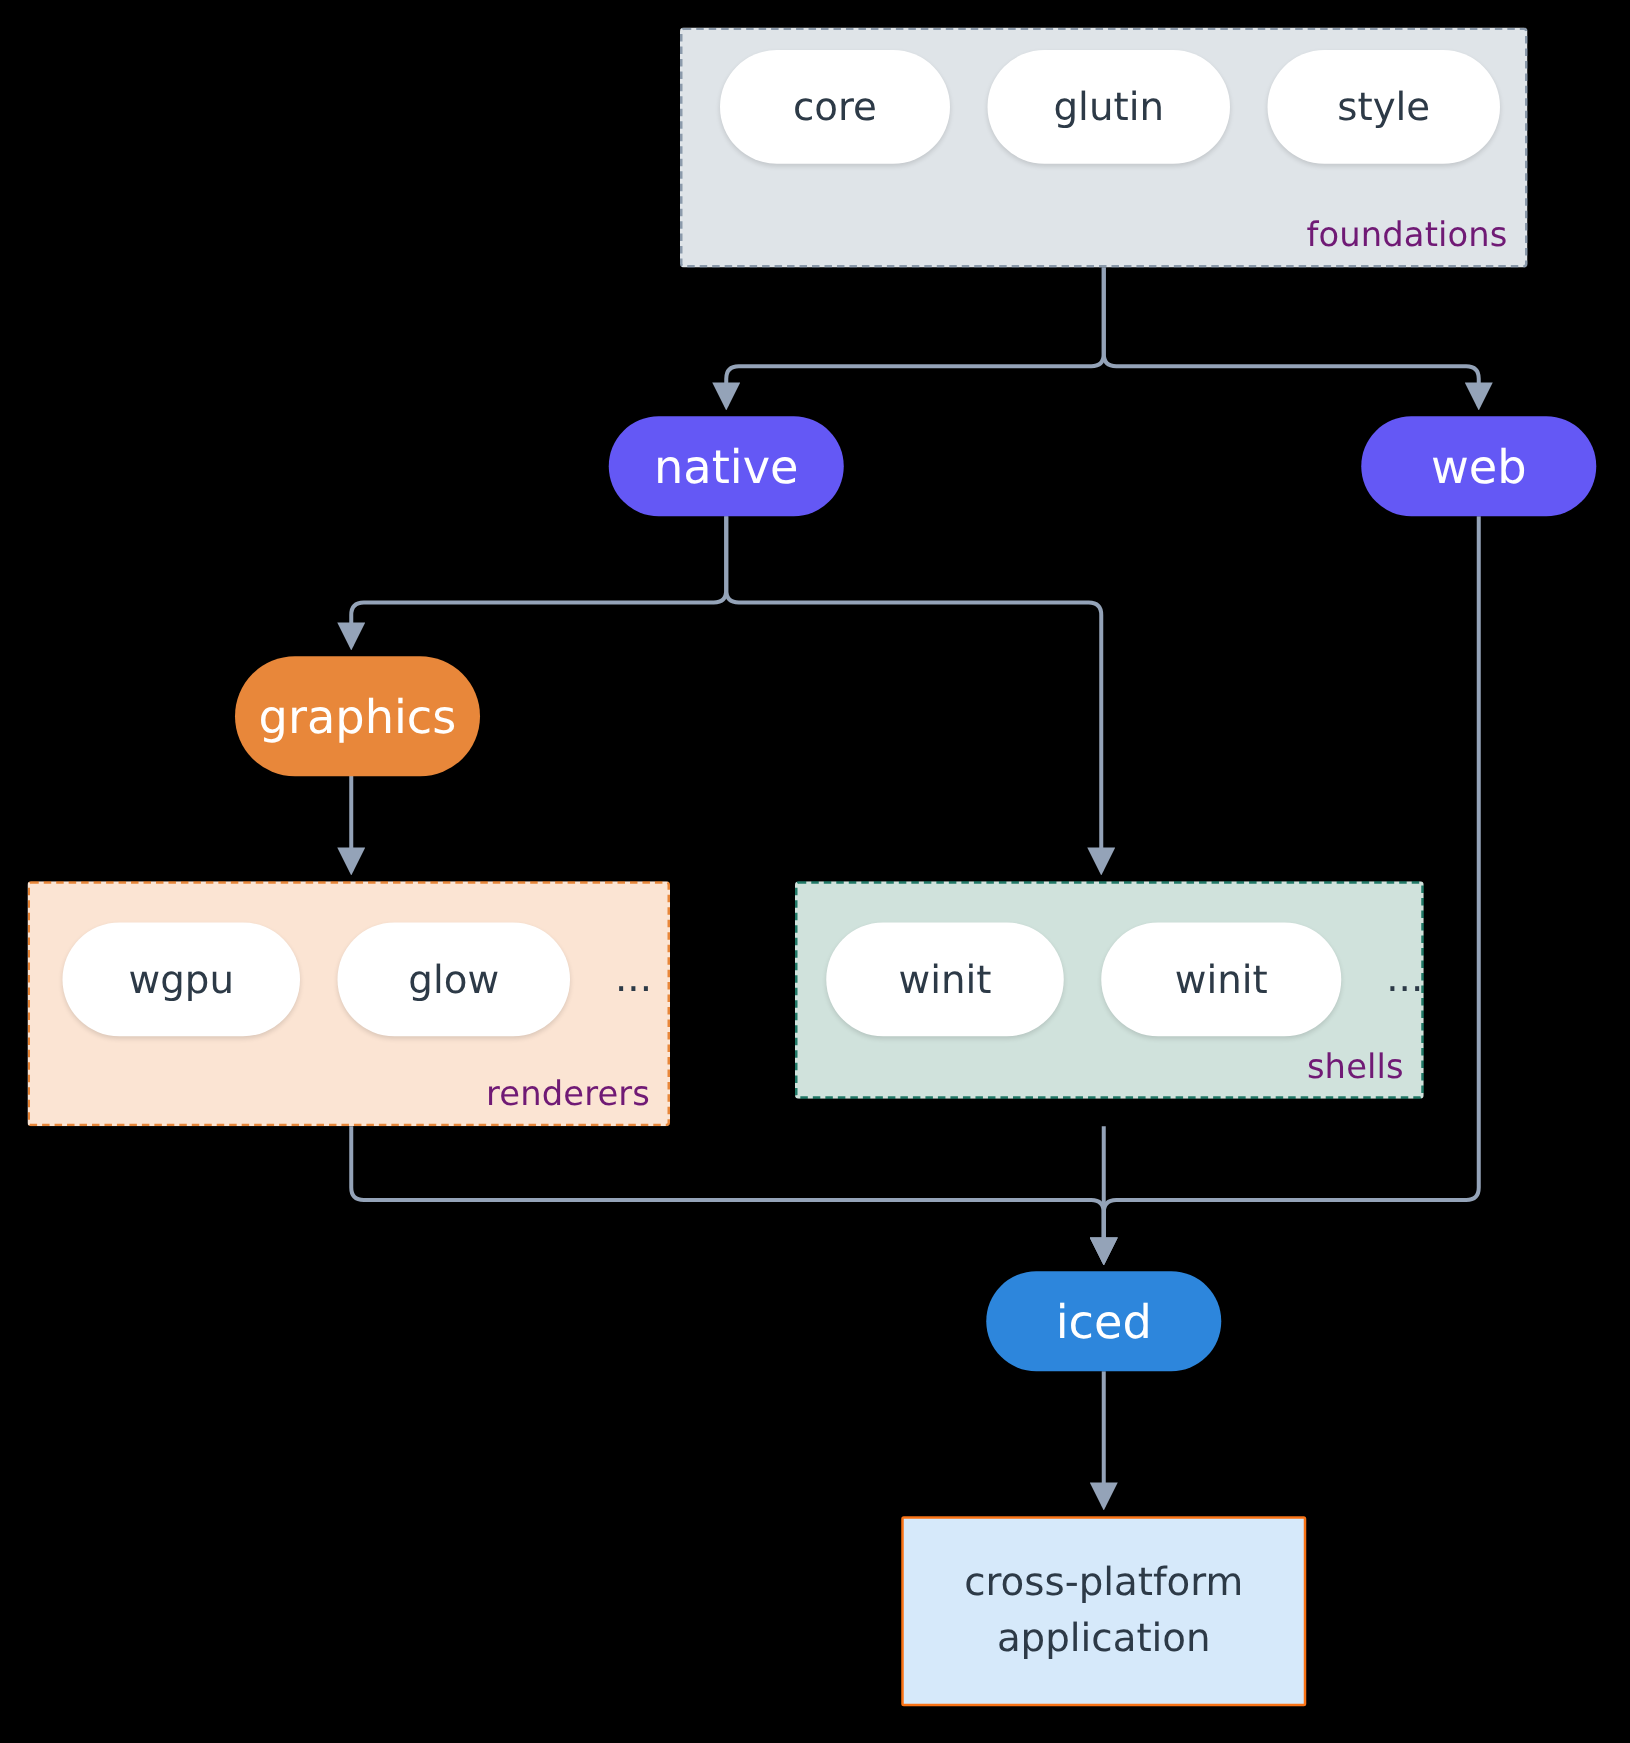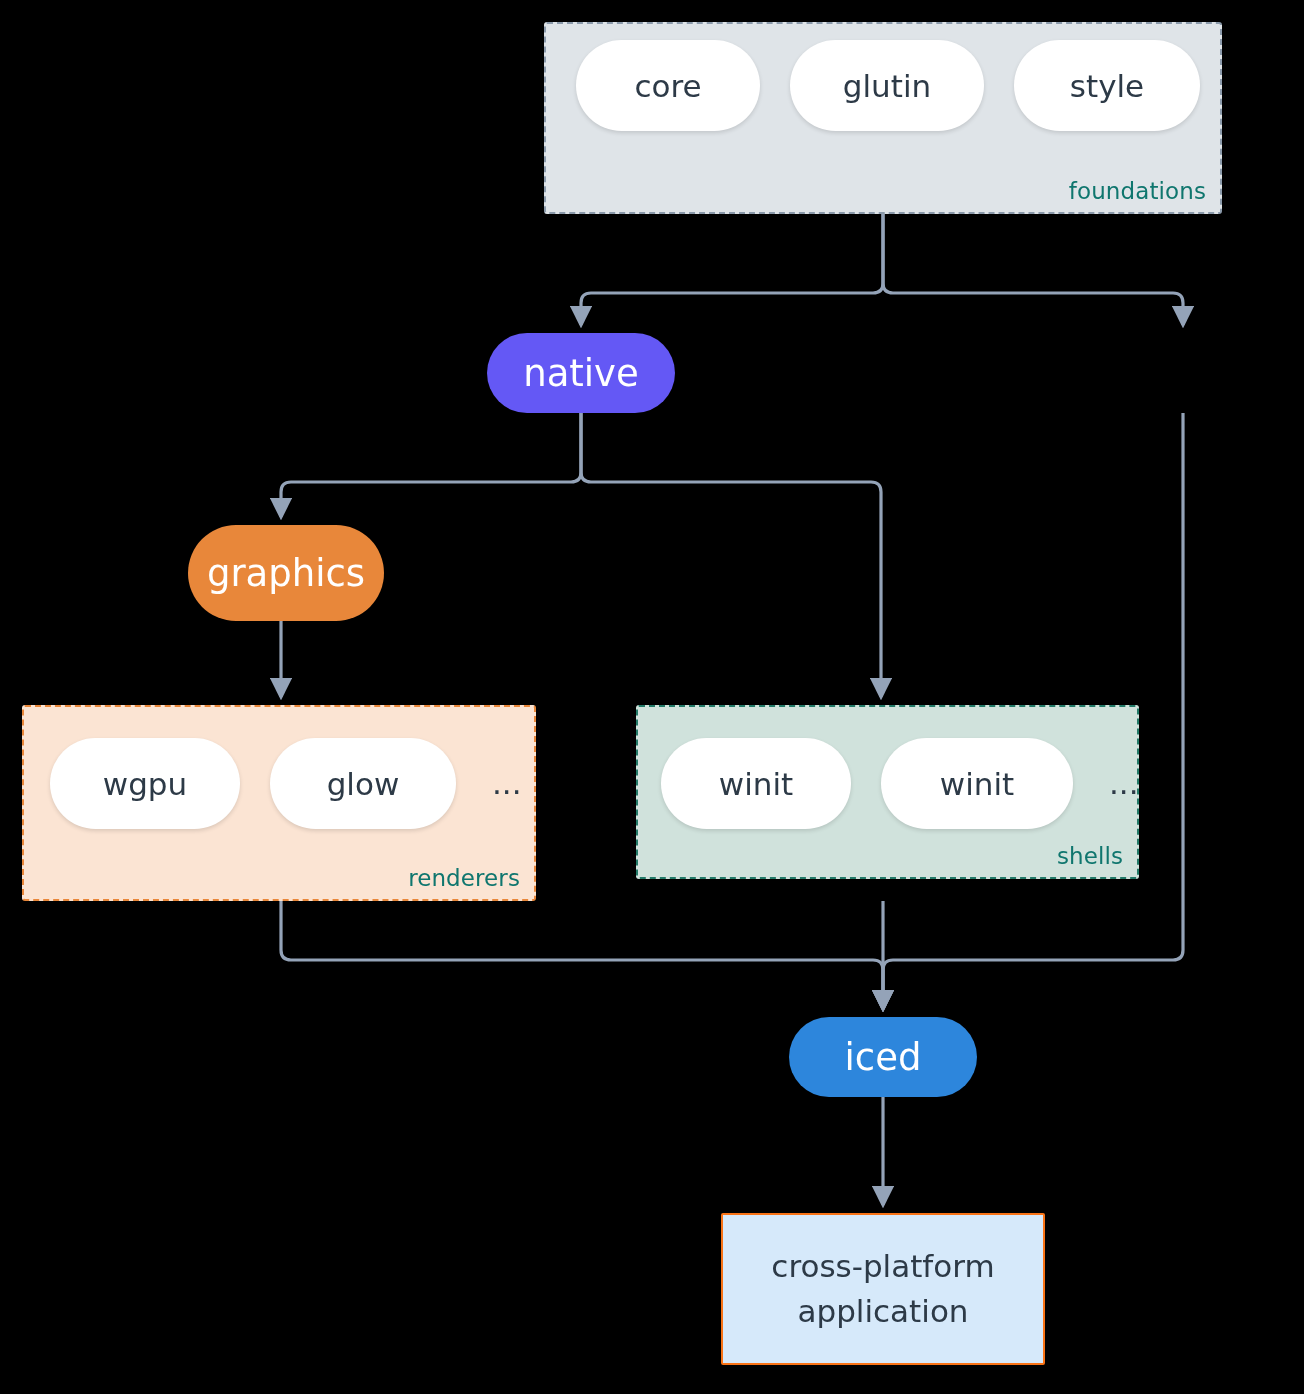--- a/index.html
+++ b/index.html
@@ -25,22 +25,22 @@
 
   
   .cluster {
     position: absolute;
     box-sizing: border-box;
   }
   .cluster-label {
     position: absolute;
     right: 14px;
     bottom: 8px;
-    font-size: 23px;
-    color: #0f766e;
+    font-size: 27px;
+    color: #701a75;
     letter-spacing: 0.1px;
     white-space: nowrap;
   }
   .cluster-nodes {
     position: absolute;
     left: 0; top: 0;
     width: 100%;
     display: flex;
     align-items: center;
   }
@@ -213,20 +213,21 @@
     <div class="cluster-nodes">
       <div class="pill pill-w-winit">winit</div>
       <div class="pill pill-w-glutin">winit</div>
       <div class="ellipsis">...</div>
     </div>
     <div class="cluster-label">shells</div>
   </div>
 
   <div id="node-native" class="node node-stadium">native</div>
 
+  <div id="node-web" class="node node-stadium">web</div>
 
   <div id="node-graphics" class="node node-stadium">graphics</div>
 
   <div id="node-iced" class="node node-stadium">iced</div>
 
   <div id="node-app" class="node">
     <span>cross-platform</span>
     <span>application</span>
   </div>
 

